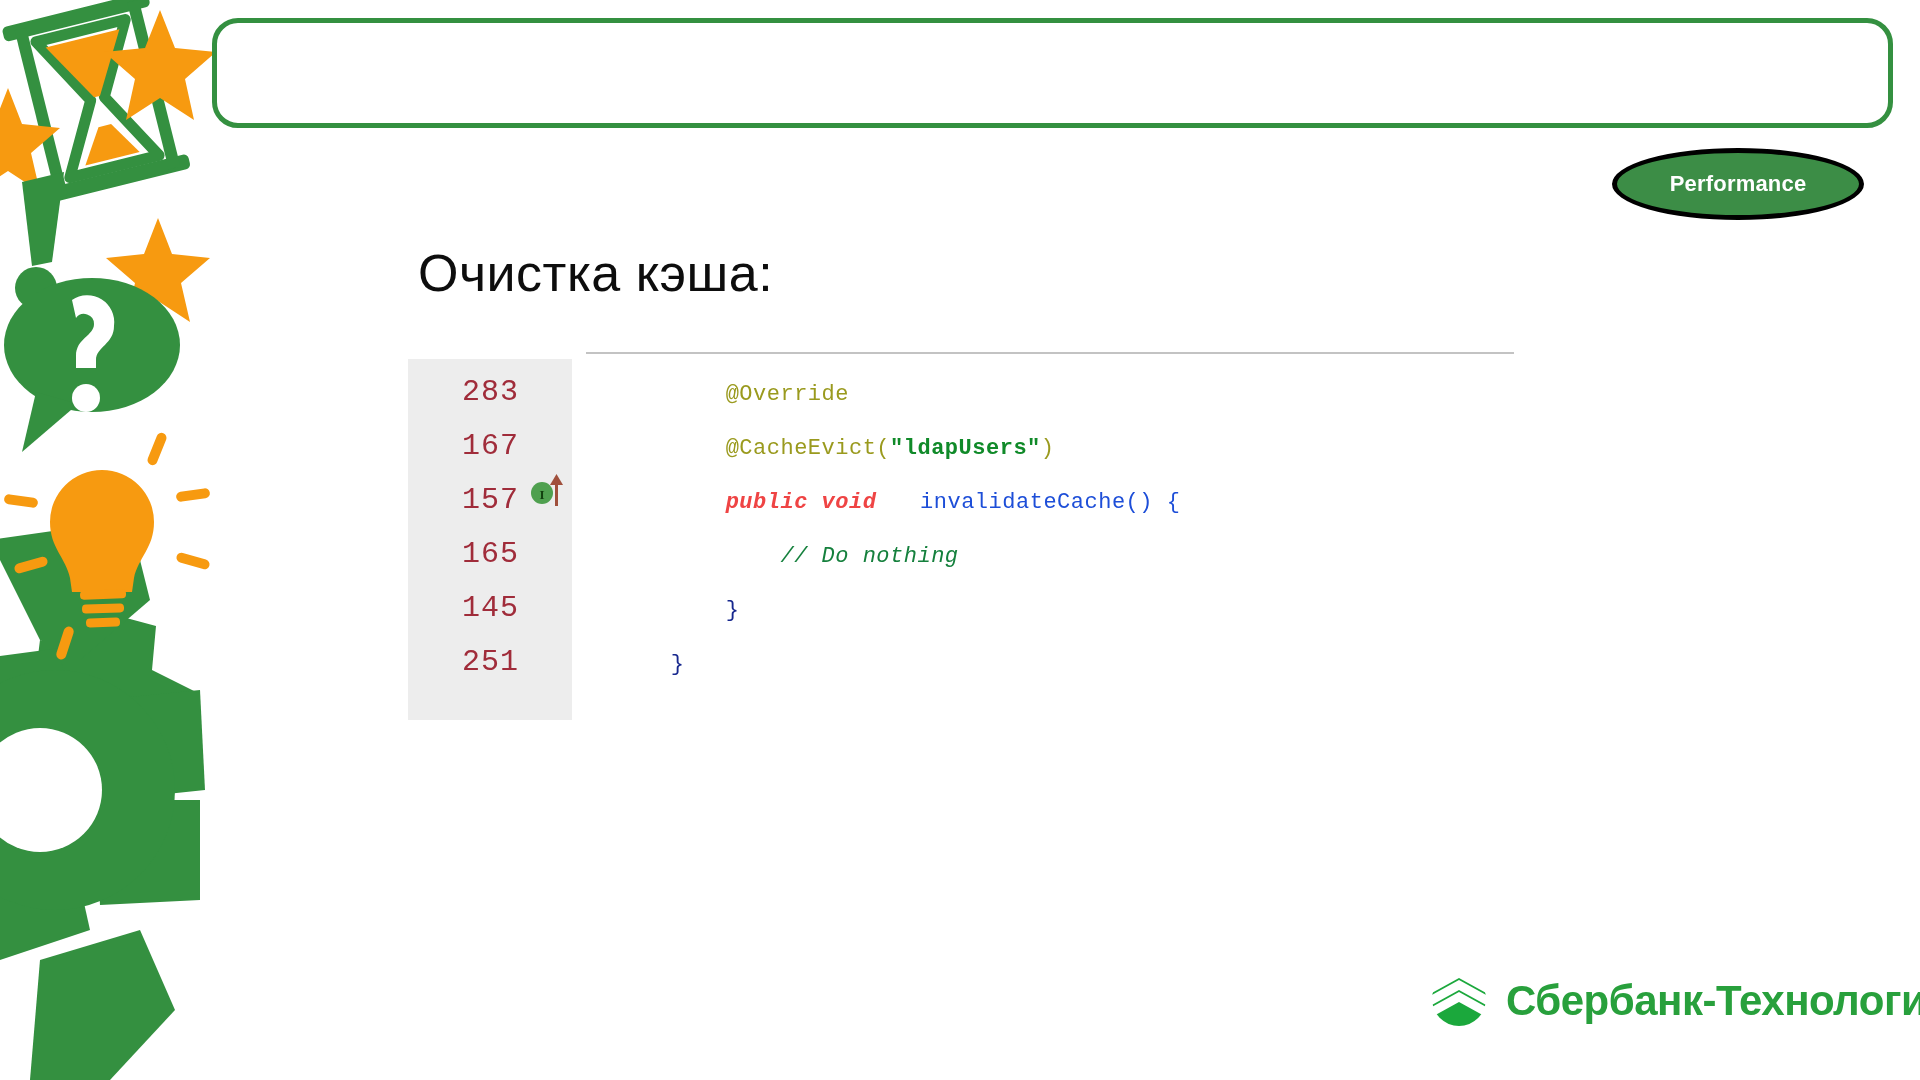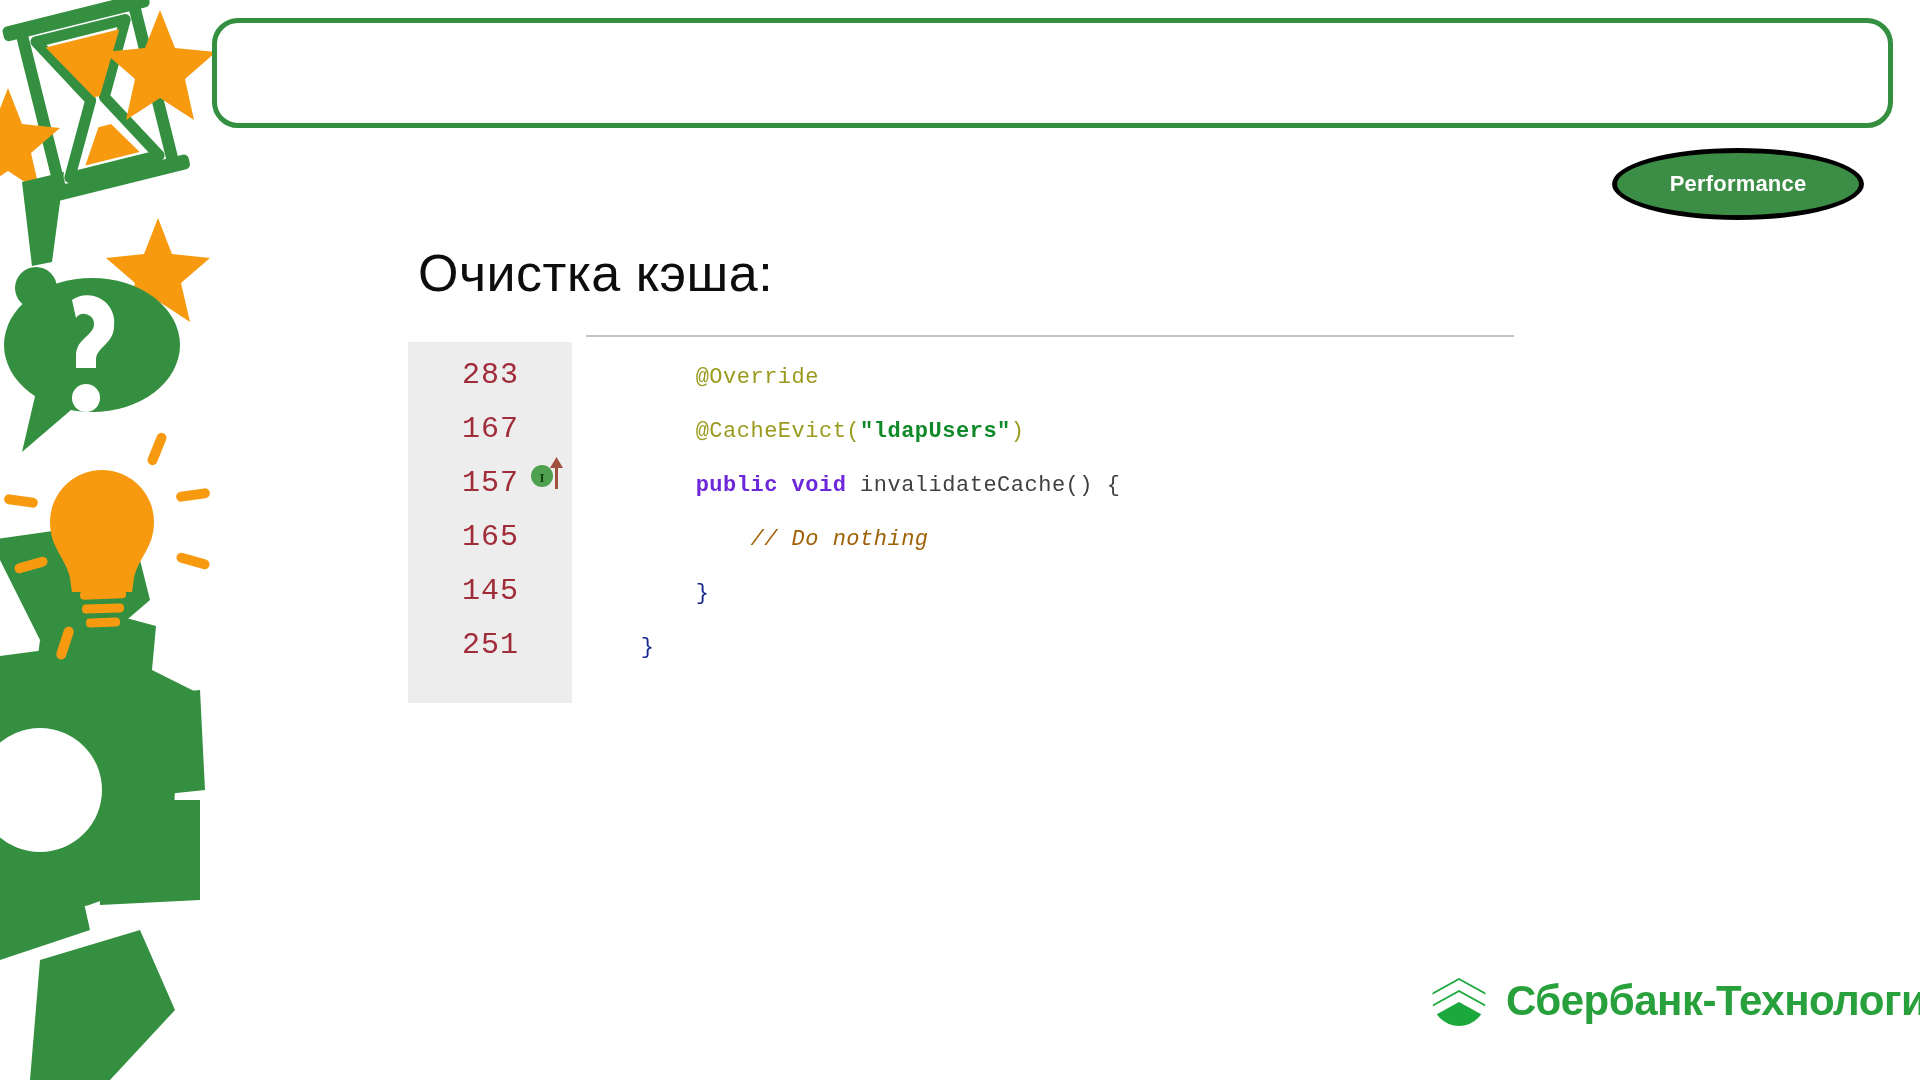--- a/index.html
+++ b/index.html
@@ -84,21 +84,21 @@
     font-size: 52px;
     color: #0d0d0d;
     white-space: nowrap;
     letter-spacing: .5px;
   }
 
   
   #code-block {
     position: absolute;
     left: 408px;
-    top: 335px;
+    top: 352px;
     width: 1106px;
     height: 368px;
   }
   #code-rule {
     position: absolute;
     left: 178px;
     top: 0px;
     width: 928px;
     height: 2px;
     background: #c3c3c3;
@@ -146,23 +146,23 @@
   .code-text {
     font-family: "Liberation Mono", "DejaVu Sans Mono", monospace;
     font-size: 22px;
     white-space: pre;
     color: #000000;
     padding-left: 14px;
     letter-spacing: .5px;
   }
   .tok-anno   { color: #9a9a1e; }
   .tok-string { color: #108a29; font-weight: bold; }
-  .tok-kw     { color: #6d28d9; font-weight: bold; }
-  .tok-plain  { color: #404040; }
-  .tok-comment{ color: #a16207; font-style: italic; }
+  .tok-kw     { color: #ef4444; font-weight: bold; font-style: italic; }
+  .tok-plain  { color: #1d4ed8; margin-left: 30px; }
+  .tok-comment{ color: #15803d; font-style: italic; }
   .tok-brace  { color: #17288e; }
 
   
   #sbt-logo {
     position: absolute;
     left: 1428px;
     top: 968px;
     display: flex;
     align-items: center;
     gap: 16px;

